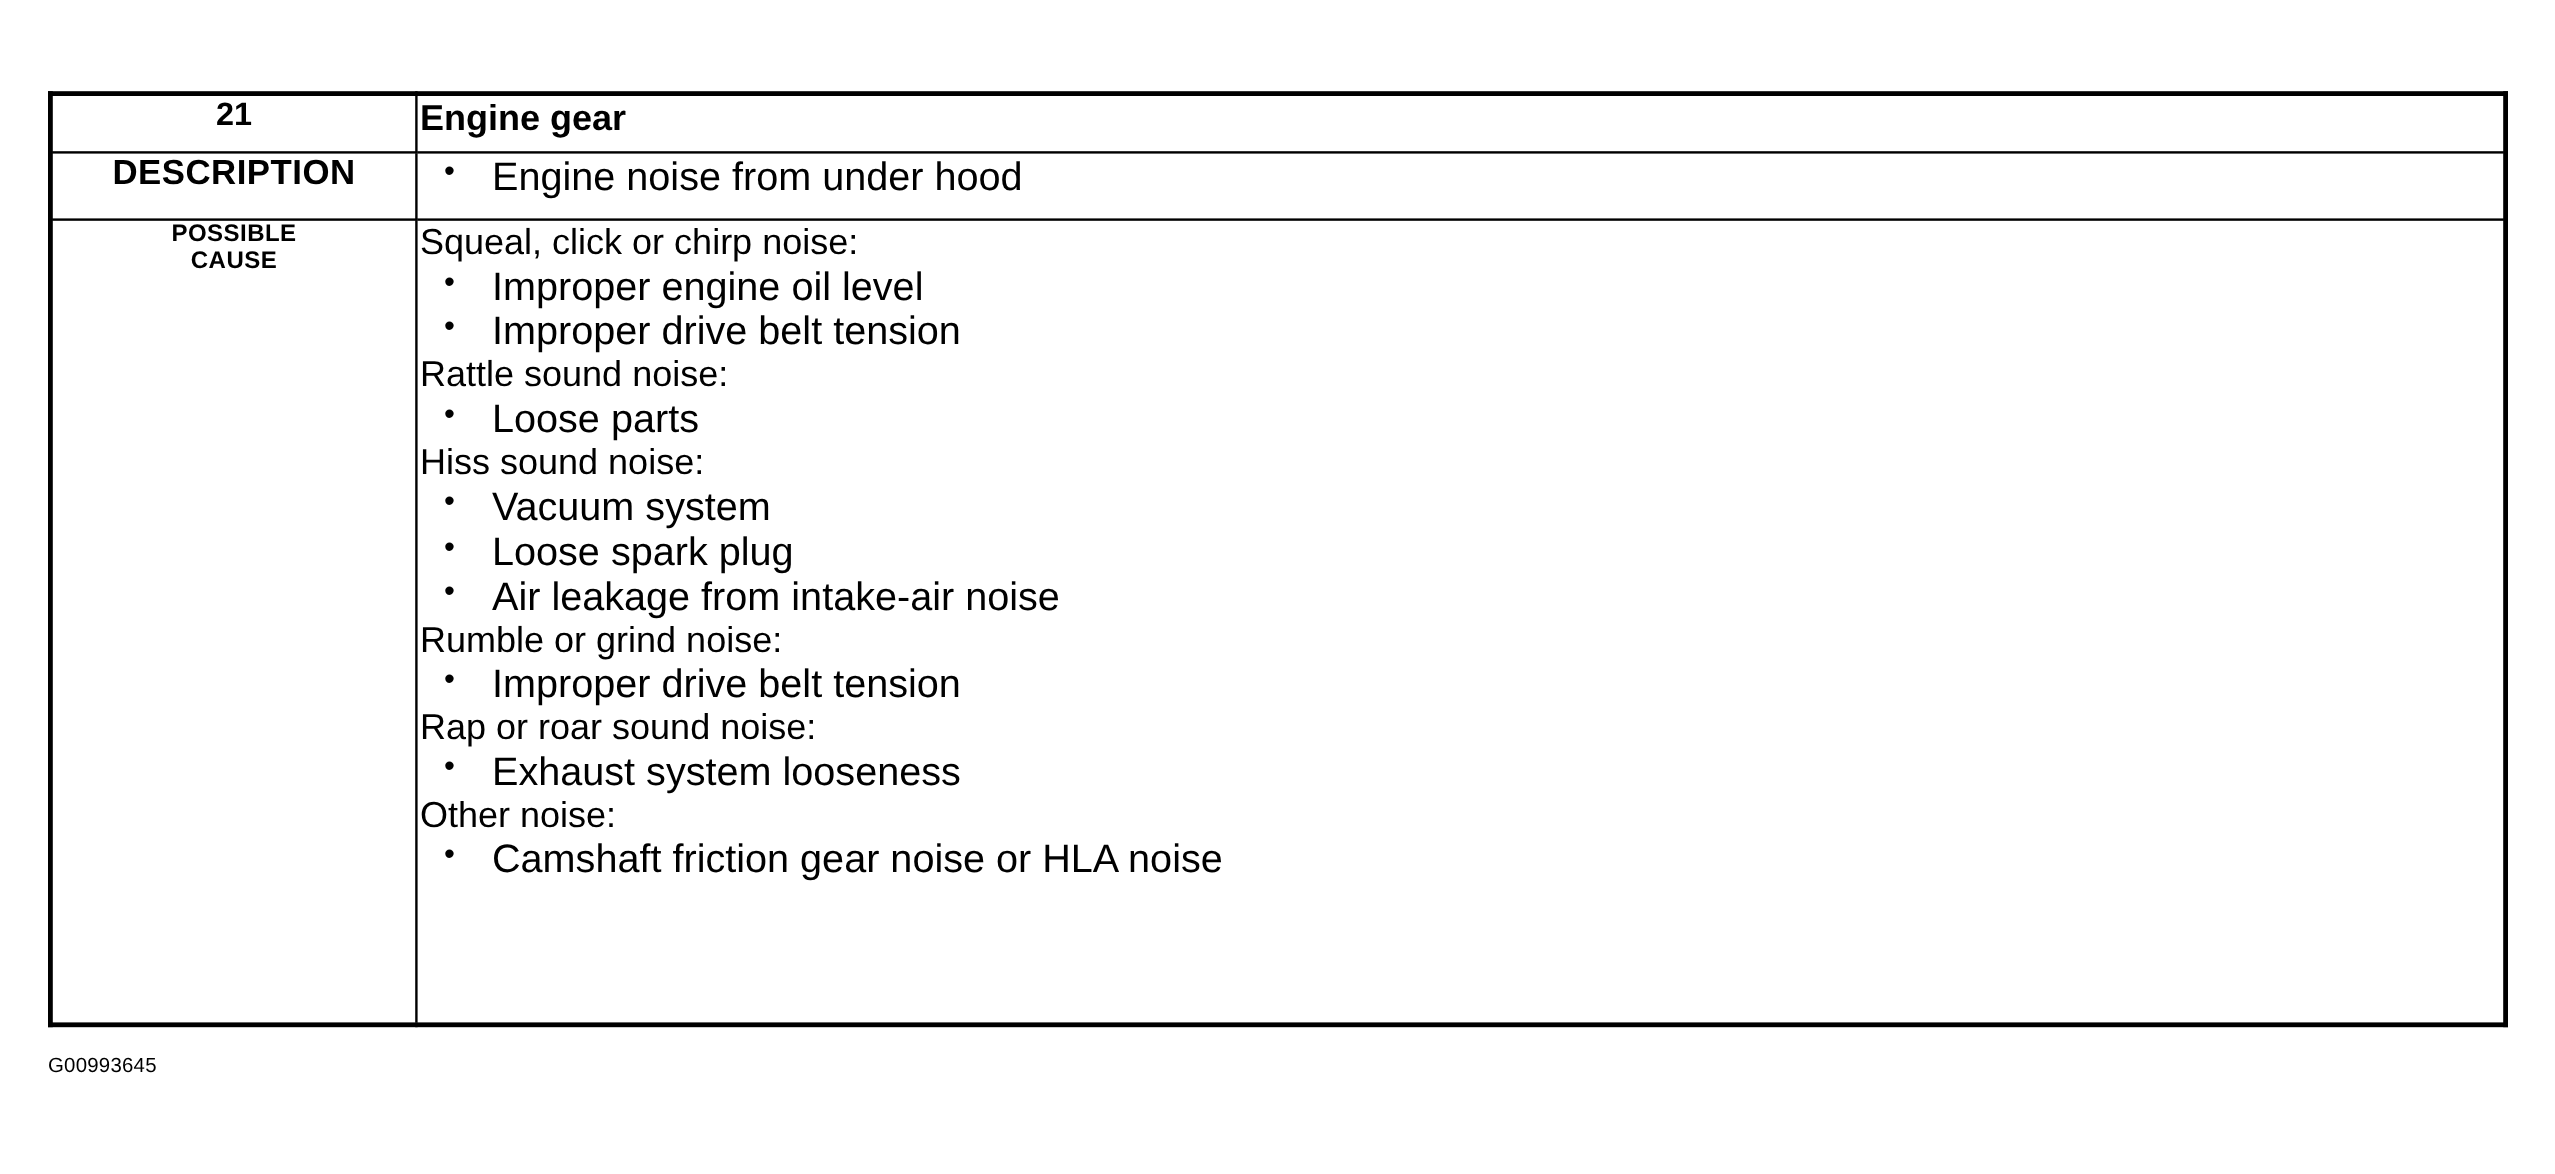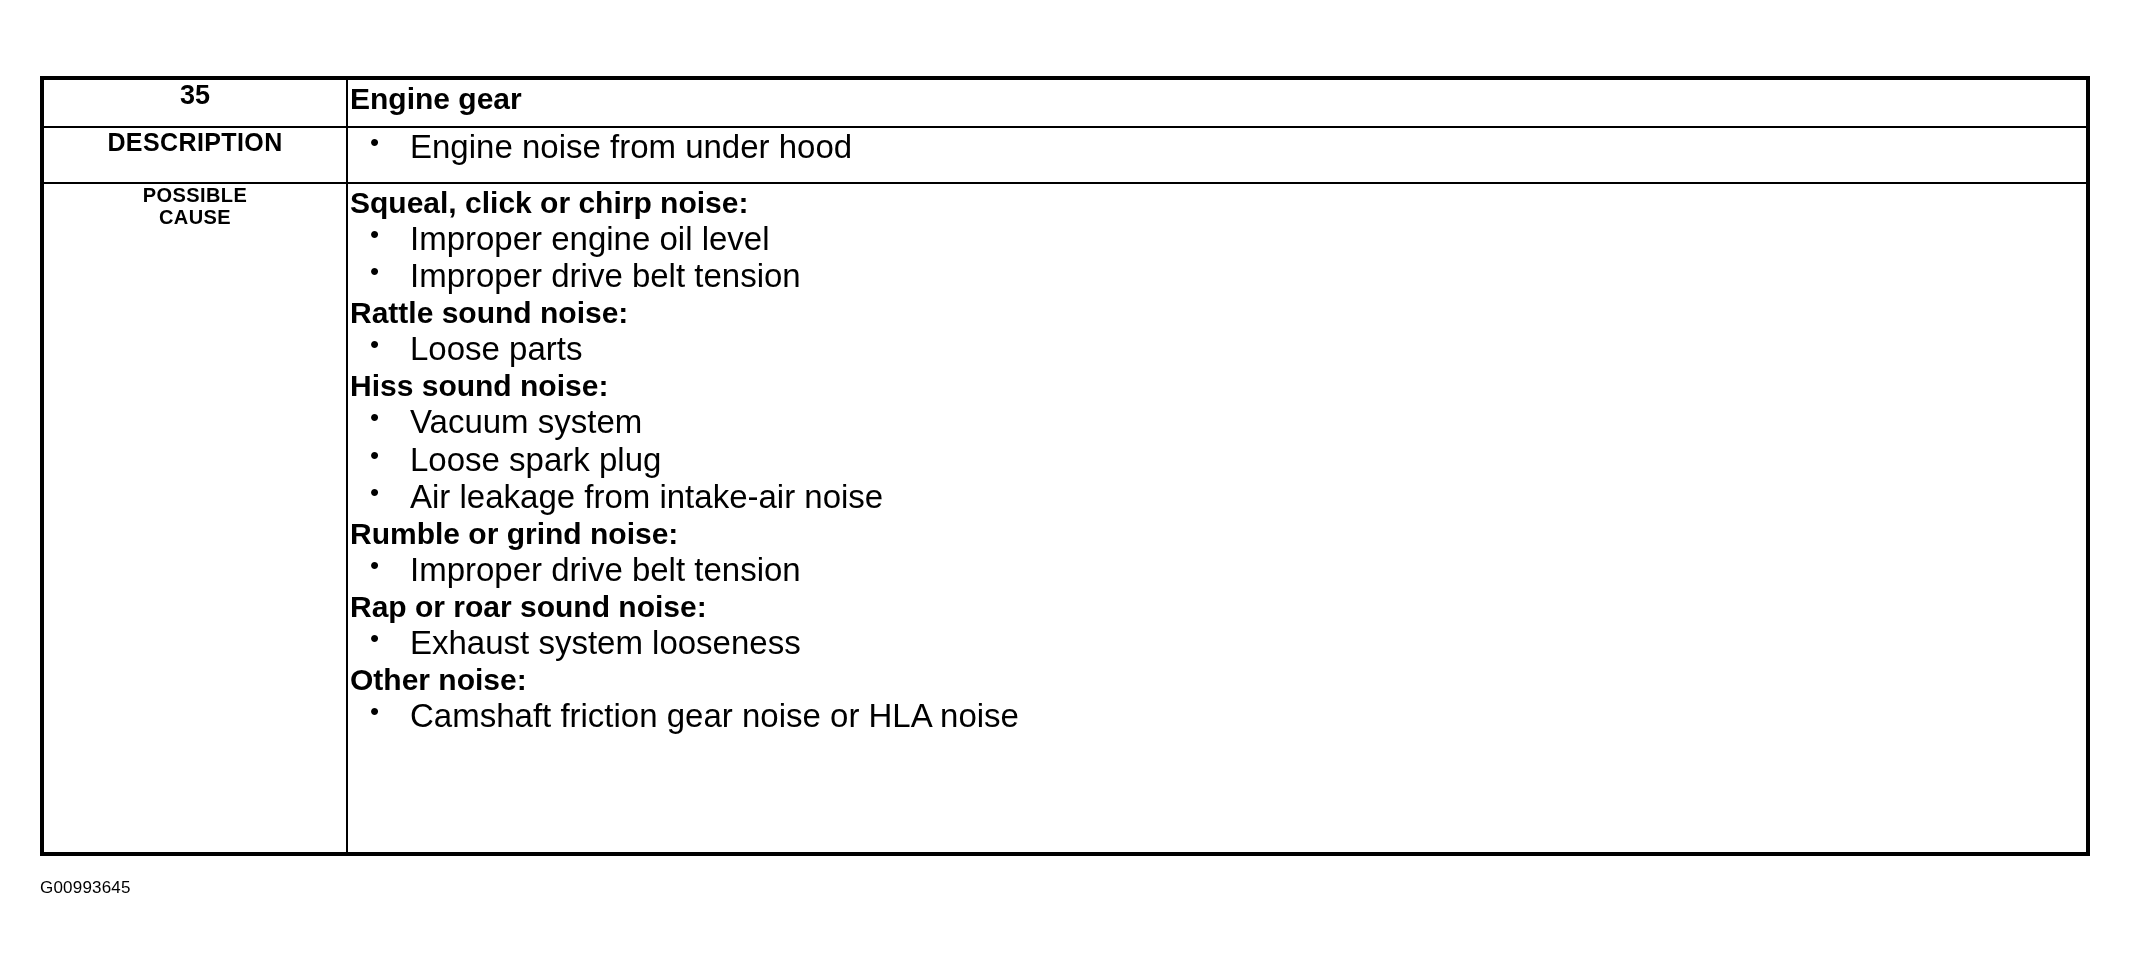--- a/index.html
+++ b/index.html
@@ -64,21 +64,21 @@
     font-size: 27px;
   }
 
   .label-text {
     display: block;
     font-size: 20px;
     line-height: 1.12;
     white-space: pre-line;
   }
 
-  td.desc-label .label-text { font-size: 25px; }
+  td.desc-label .label-text { font-size: 29px; }
 
   
   td.content-cell {
     padding: 2px 0 10px 14px;
   }
 
   .title-line {
     font-size: 30px;
     font-weight: bold;
     line-height: 1.0;
@@ -122,21 +122,21 @@
     line-height: 1.18;
   }
 
   .cause-group {
     margin: 0;
     padding: 0;
   }
 
   .group-head {
     font-size: 30px;
-    font-weight: bold;
+    font-weight: normal;
     line-height: 1.06;
     padding: 3px 0 1px 2px;
     white-space: nowrap;
   }
 
   
   .caption {
     position: absolute;
     left: 40px;
     top: 878px;
@@ -152,21 +152,21 @@
 
   <div class="table-wrap">
     <table class="diag">
       <colgroup>
         <col class="label-col">
         <col>
       </colgroup>
       <tbody>
 
         <tr class="row-title">
-          <td class="code-cell">35</td>
+          <td class="code-cell">21</td>
           <td class="title-cell">
             <div class="title-line">Engine gear</div>
           </td>
         </tr>
 
         <tr class="row-desc">
           <td class="label-cell desc-label">
             <span class="label-text">DESCRIPTION</span>
           </td>
           <td class="desc-cell">

